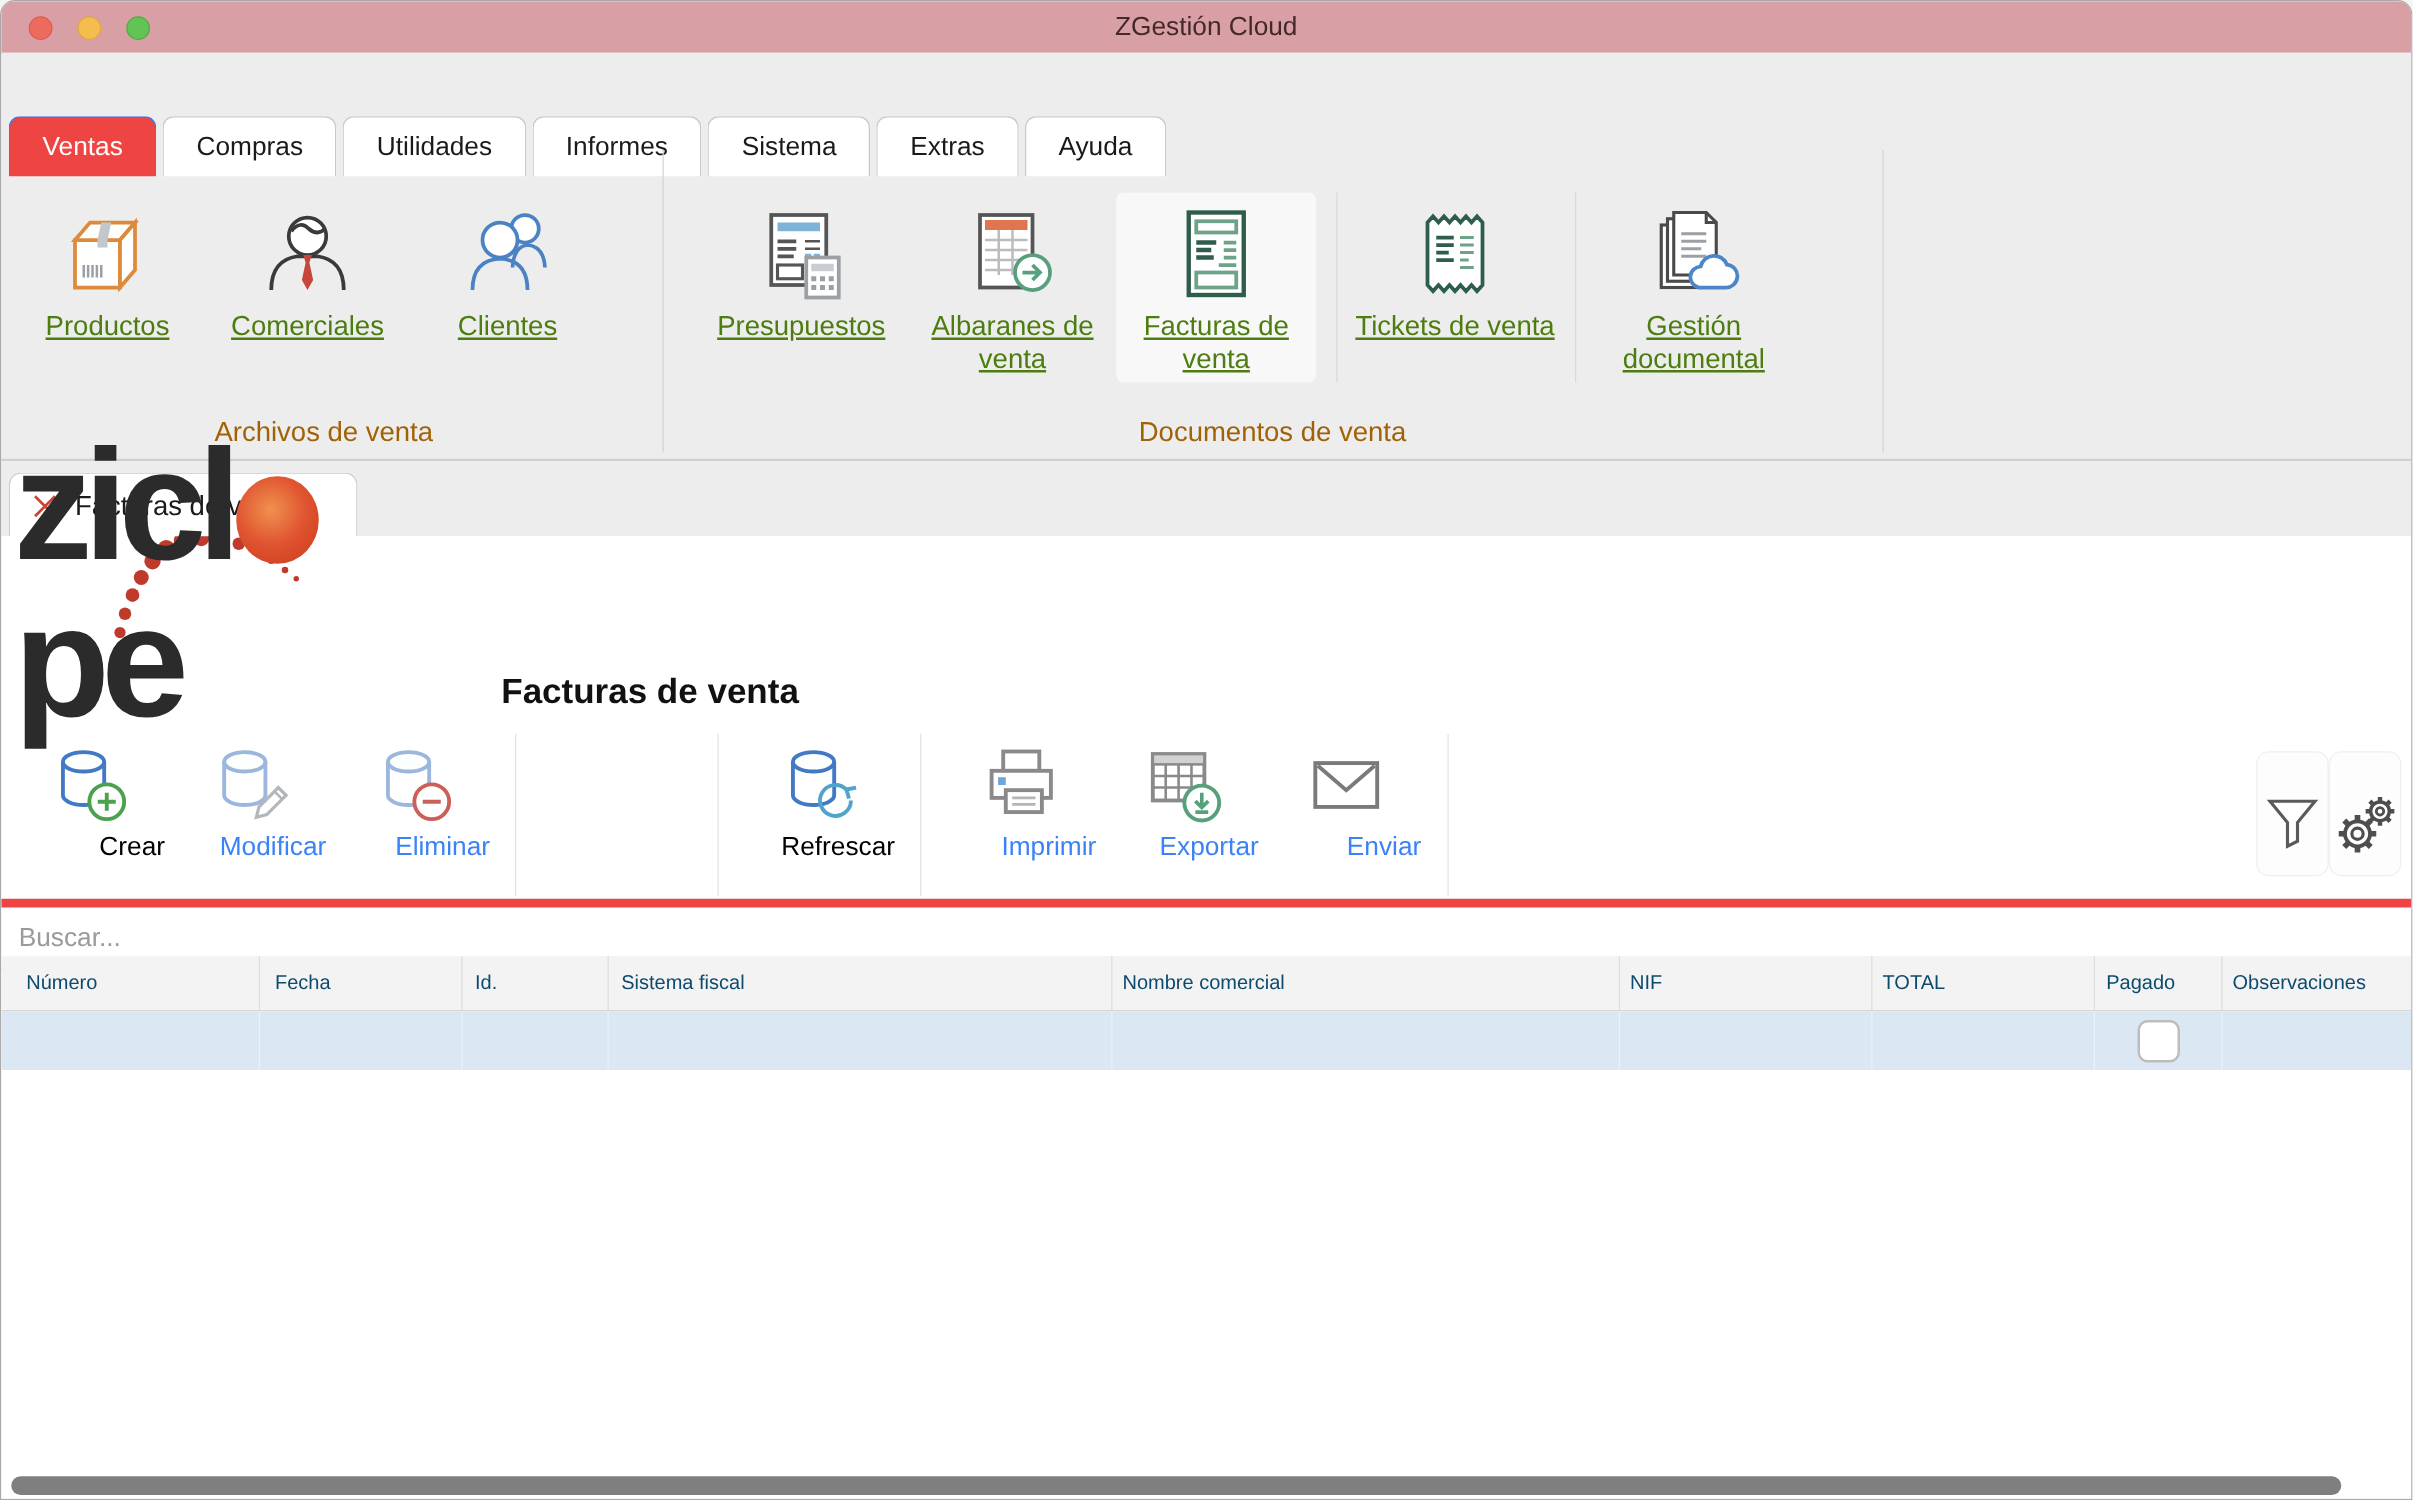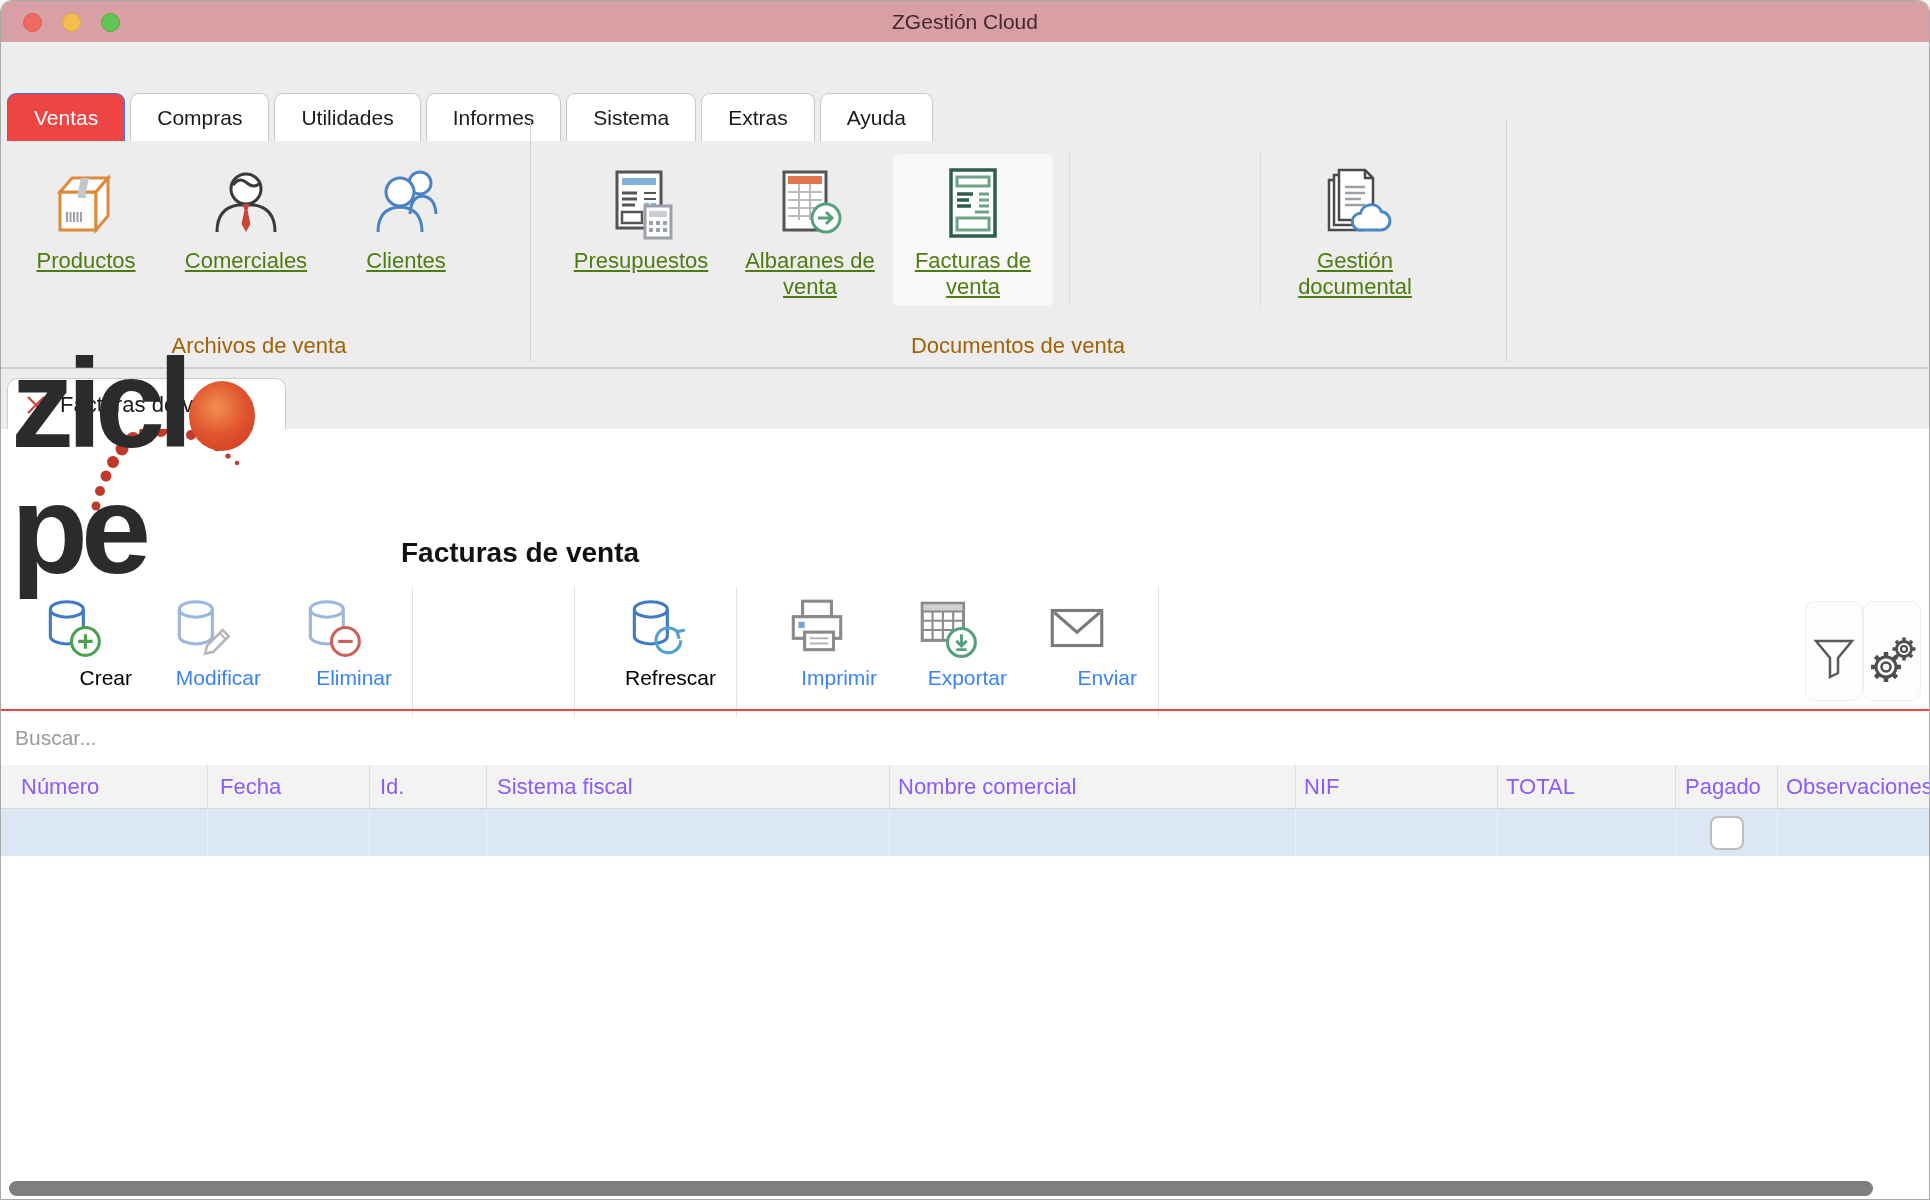--- a/index.html
+++ b/index.html
@@ -41,28 +41,28 @@
   
   .tb{position:absolute;top:158px;width:120px;text-align:right;}
   .tb .ticon{height:74px;display:flex;align-items:flex-end;justify-content:center;}
   .tb .tlabel{font-size:21px;line-height:30px;margin-top:2px;color:#000;}
   .tb.disabled .tlabel{color:#3b82f6;}
   .tb-sep{position:absolute;top:158px;height:130px;width:1px;background:#e3e3e3;}
   .round-btn{position:absolute;top:172px;width:58px;height:100px;background:#fdfdfd;border:1px solid #efefef;
              border-radius:10px;box-sizing:border-box;text-align:center;}
   .round-btn svg{margin-top:32px;}
   
-  .search-row{position:absolute;top:280px;left:0;right:0;height:58px;border-top:2px solid #ef4444;
+  .search-row{position:absolute;top:290px;left:0;right:0;height:58px;border-top:7px solid #ef4444;
               border-bottom:2px solid #b4b4b4;box-sizing:border-box;}
   .search-row input{width:100%;height:100%;border:none;outline:none;font-size:21px;padding:0 0 0 14px;
                     box-sizing:border-box;font-family:"Liberation Sans",sans-serif;color:#444;background:transparent;}
   .search-row input::placeholder{color:#9a9a9a;}
   
   .thead{position:absolute;top:336px;left:0;right:0;height:44px;background:#f3f3f3;border-bottom:1px solid #d6d6d6;box-sizing:border-box;}
-  .th{position:absolute;top:0;height:43px;line-height:43px;font-size:22px;color:#8b5cf6;border-right:1px solid #dedede;
+  .th{position:absolute;top:0;height:43px;line-height:43px;font-size:16px;color:#0c4a6e;border-right:1px solid #dedede;
       box-sizing:border-box;white-space:nowrap;overflow:hidden;}
   .trow{position:absolute;top:380px;left:0;right:0;height:47px;background:#dbe7f3;}
   .td{position:absolute;top:0;height:47px;border-right:1px solid #e9f1fa;box-sizing:border-box;}
   .checkbox{width:30px;height:30px;border:2px solid #bdbdbd;border-radius:8px;background:#fff;margin:7px auto 0;}
   
   .hscroll{position:absolute;left:8px;bottom:3px;width:1864px;height:15px;background:#7f7f7f;border-radius:8px;}
 </style>
 </head>
 <body>
 
@@ -173,20 +173,31 @@
           <path d="M26 32 H42 M26 38 H38 M26 44 H40" stroke="#2f5d4b" stroke-width="3.5"></path>
           <path d="M48 32 H58 M48 38 H58 M48 44 H58 M44 50 H58" stroke="#6da388" stroke-width="3"></path>
           <rect x="26" y="56" width="32" height="12" fill="none" stroke="#6da388" stroke-width="3"></rect>
         </svg>
       </div>
       <div class="rlabel">Facturas de venta</div>
     </div>
 
     <div class="vsep-short" style="left:1068px;"></div>
 
+    <div class="ritem" style="left:1081px;">
+      <div class="ricon">
+        <svg width="84" height="84" viewBox="0 0 84 84" fill="none">
+          <path d="M20 16 L24.4 11 L28.8 16 L33.2 11 L37.6 16 L42 11 L46.4 16 L50.8 11 L55.2 16 L59.6 11 L64 16
+                   V66 L59.6 71 L55.2 66 L50.8 71 L46.4 66 L42 71 L37.6 66 L33.2 71 L28.8 66 L24.4 71 L20 66 Z" fill="#fff" stroke="#2f5d4b" stroke-width="3"></path>
+          <path d="M27 28 H41 M27 34 H41 M27 40 H37 M27 46 H41" stroke="#2f5d4b" stroke-width="3"></path>
+          <path d="M46 28 H57 M46 34 H57 M46 40 H57 M46 46 H53 M46 52 H57" stroke="#6da388" stroke-width="2.5"></path>
+        </svg>
+      </div>
+      <div class="rlabel">Tickets de venta</div>
+    </div>
 
     <div class="vsep-short" style="left:1259px;"></div>
 
     <div class="ritem" style="left:1272px;">
       <div class="ricon">
         <svg width="84" height="84" viewBox="0 0 84 84" fill="none">
           <rect x="16" y="18" width="32" height="50" fill="#fff" stroke="#4a4a4a" stroke-width="2.5"></rect>
           <rect x="21" y="13" width="32" height="50" fill="#fff" stroke="#4a4a4a" stroke-width="2.5"></rect>
           <path d="M26 8 H52 L60 16 V58 H26 Z" fill="#fff" stroke="#4a4a4a" stroke-width="2.5"></path>
           <path d="M52 8 V16 H60" stroke="#4a4a4a" stroke-width="2.5"></path>

